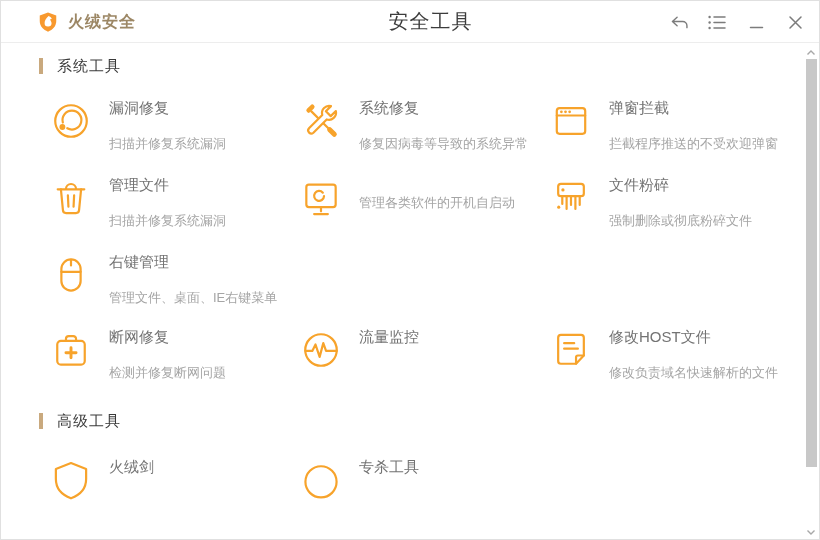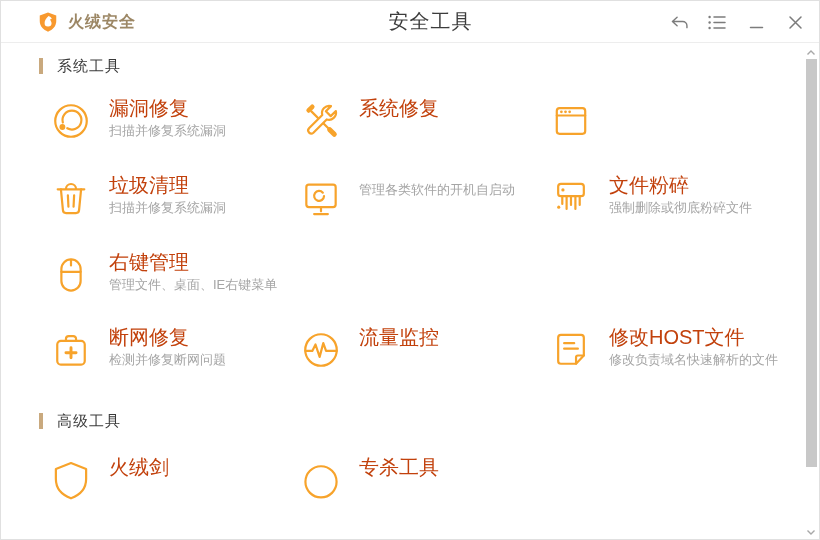--- a/index.html
+++ b/index.html
@@ -38,22 +38,22 @@
     display:grid;
     grid-template-columns:250px 250px 250px;
     row-gap:29px;
     padding-left:48px;
   }
   .tool-item{ display:flex; height:48px; cursor:pointer; }
   .tool-icon{ width:44px; height:48px; flex:0 0 44px; display:flex; align-items:flex-start; }
   .tool-icon svg{ width:44px; height:44px; margin-top:2px; stroke:#f7a32b; fill:none; stroke-width:2.4; stroke-linecap:round; stroke-linejoin:round; }
   .tool-icon .fillaccent{ fill:#f7a32b; stroke:none; }
   .tool-text{ margin-left:16px; padding-top:2px; }
-  .tool-title{ font-size:20px; color:#c2410c; line-height:18px; }
-  .tool-desc{ margin-top:6px; font-size:13px; color:#a5a5a5; line-height:15px; }
+  .tool-title{ font-size:15px; color:#737373; line-height:18px; }
+  .tool-desc{ margin-top:19px; font-size:13px; color:#a5a5a5; line-height:15px; }
   
   .scrollbar{ position:absolute; top:43px; right:0; width:16px; height:497px; }
   .scroll-arrow{ position:absolute; left:2px; width:12px; height:10px; display:flex; align-items:center; justify-content:center; cursor:pointer; }
   .scroll-arrow svg{ stroke:#a8a8a8; fill:none; stroke-width:1.4; }
   .scroll-up{ top:3px; } .scroll-down{ bottom:4px; }
   .scroll-thumb{ position:absolute; top:15px; left:3px; width:11px; height:408px; background:#c8c8c8; cursor:pointer; }
 </style>
 </head>
 <body>
 
@@ -120,46 +120,51 @@
       <div class="tool-icon">
         <svg viewBox="0 0 48 48">
           <path d="M10.5 12.5 L14.5 8.5" style="stroke-width:5"></path>
           <path d="M13.5 13.5 L35 35"></path>
           <path d="M33.5 33.5 L38.5 38.5" style="stroke-width:5.5"></path>
           <path d="M40.2 13.1 L34.6 18.7 L29.3 13.4 L34.9 7.8 A7.8 7.8 0 0 0 25.4 17.5 L10.9 32 A3.4 3.4 0 0 0 15.7 36.8 L30.2 22.3 A7.8 7.8 0 0 0 40.2 13.1 Z" fill="#ffffff"></path>
         </svg>
       </div>
       <div class="tool-text">
         <div class="tool-title">系统修复</div>
+        <div class="tool-desc">修复因病毒等导致的系统异常</div>
       </div>
     </div>
 
     <div class="tool-item">
       <div class="tool-icon">
         <svg viewBox="0 0 48 48">
           <rect x="8.5" y="10" width="31" height="28" rx="3"></rect>
           <path d="M8.5 18 H39.5"></path>
           <circle class="fillaccent" cx="13.5" cy="14" r="1.5"></circle>
           <circle class="fillaccent" cx="18" cy="14" r="1.5"></circle>
           <circle class="fillaccent" cx="22.5" cy="14" r="1.5"></circle>
         </svg>
       </div>
+      <div class="tool-text">
+        <div class="tool-title">弹窗拦截</div>
+        <div class="tool-desc">拦截程序推送的不受欢迎弹窗</div>
+      </div>
     </div>
 
     <div class="tool-item">
       <div class="tool-icon">
         <svg viewBox="0 0 48 48">
           <path d="M18.5 14.2 a5.5 5.5 0 0 1 11 0"></path>
           <path d="M9.5 14.5 H38.5"></path>
           <path d="M13 14.5 L15.2 37.3 A3.4 3.4 0 0 0 18.6 40.4 H29.4 A3.4 3.4 0 0 0 32.8 37.3 L35 14.5"></path>
           <path d="M20.6 21 L21.2 33.5 M27.4 21 L26.8 33.5"></path>
         </svg>
       </div>
       <div class="tool-text">
-        <div class="tool-title">垃圾清理</div>
+        <div class="tool-title">管理文件</div>
         <div class="tool-desc">扫描并修复系统漏洞</div>
       </div>
     </div>
 
     <div class="tool-item">
       <div class="tool-icon">
         <svg viewBox="0 0 48 48">
           <rect x="8" y="9.5" width="32" height="24.5" rx="2.8"></rect>
           <path d="M26 18.2 A5.4 5.4 0 1 0 27.3 22"></path>
           <path d="M24 34 V38.5"></path>

